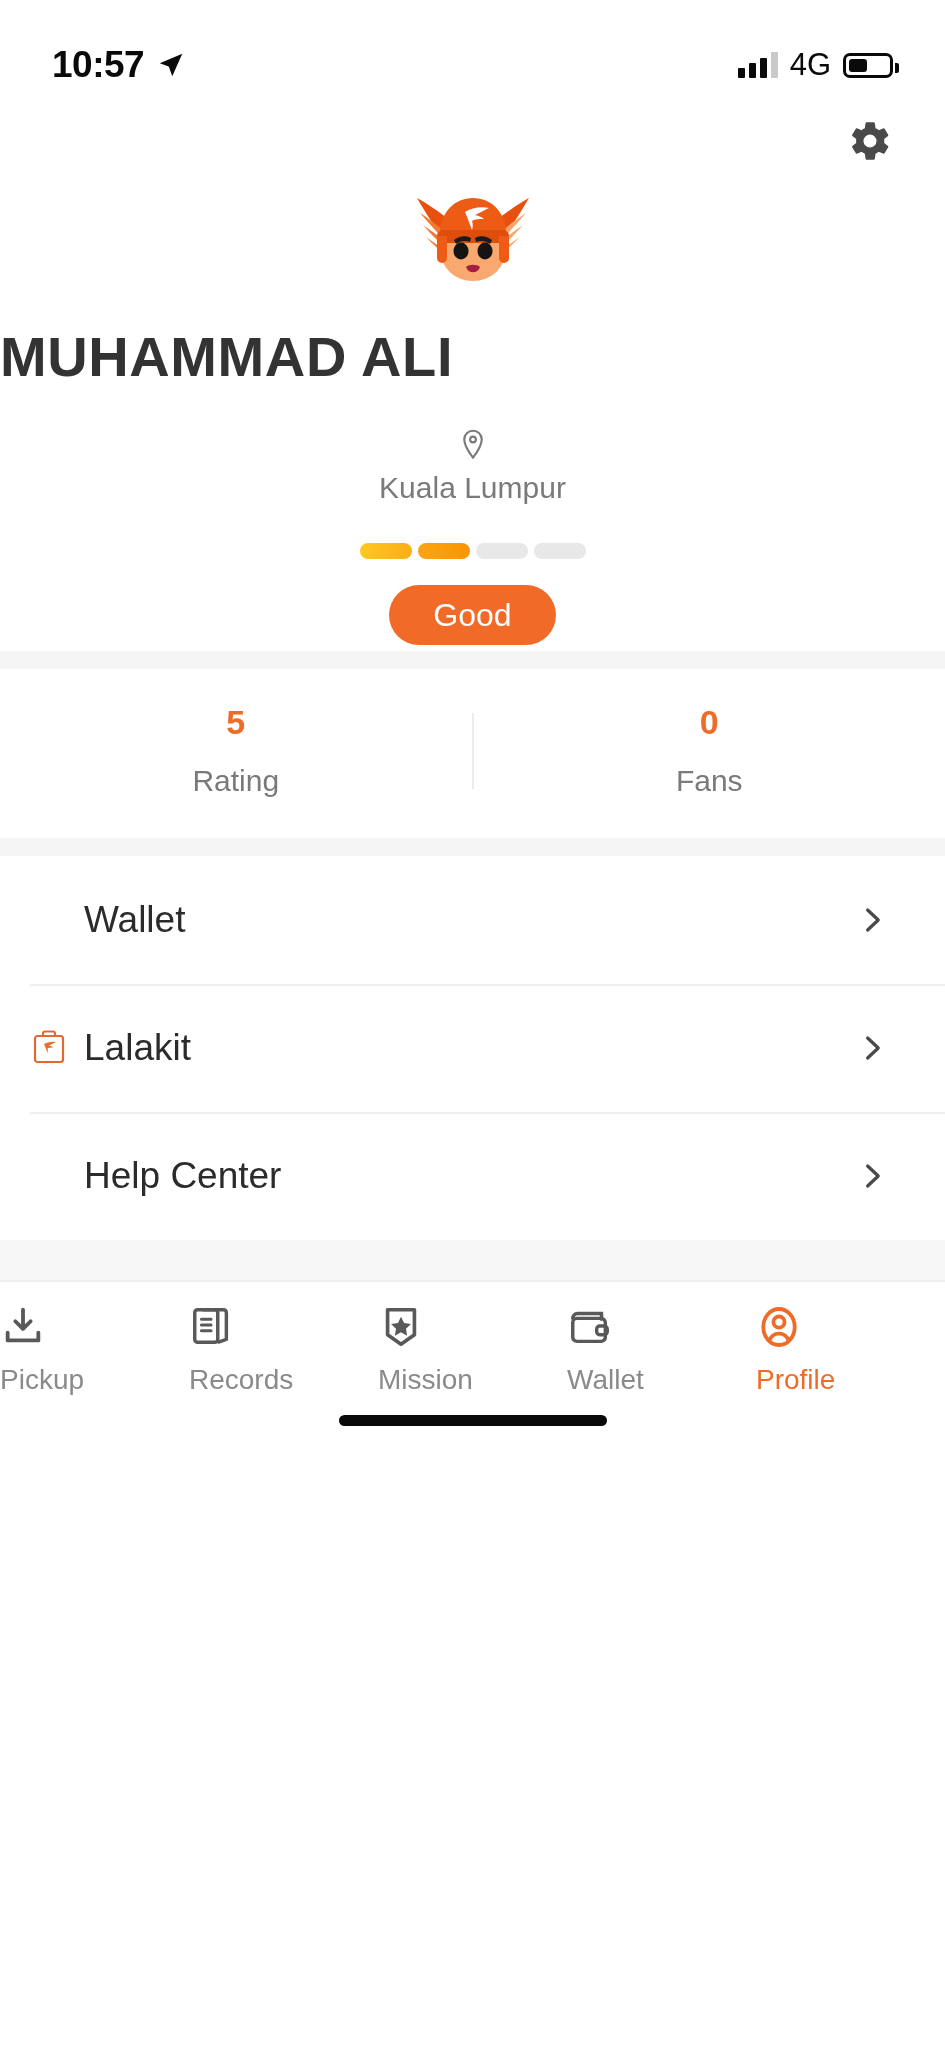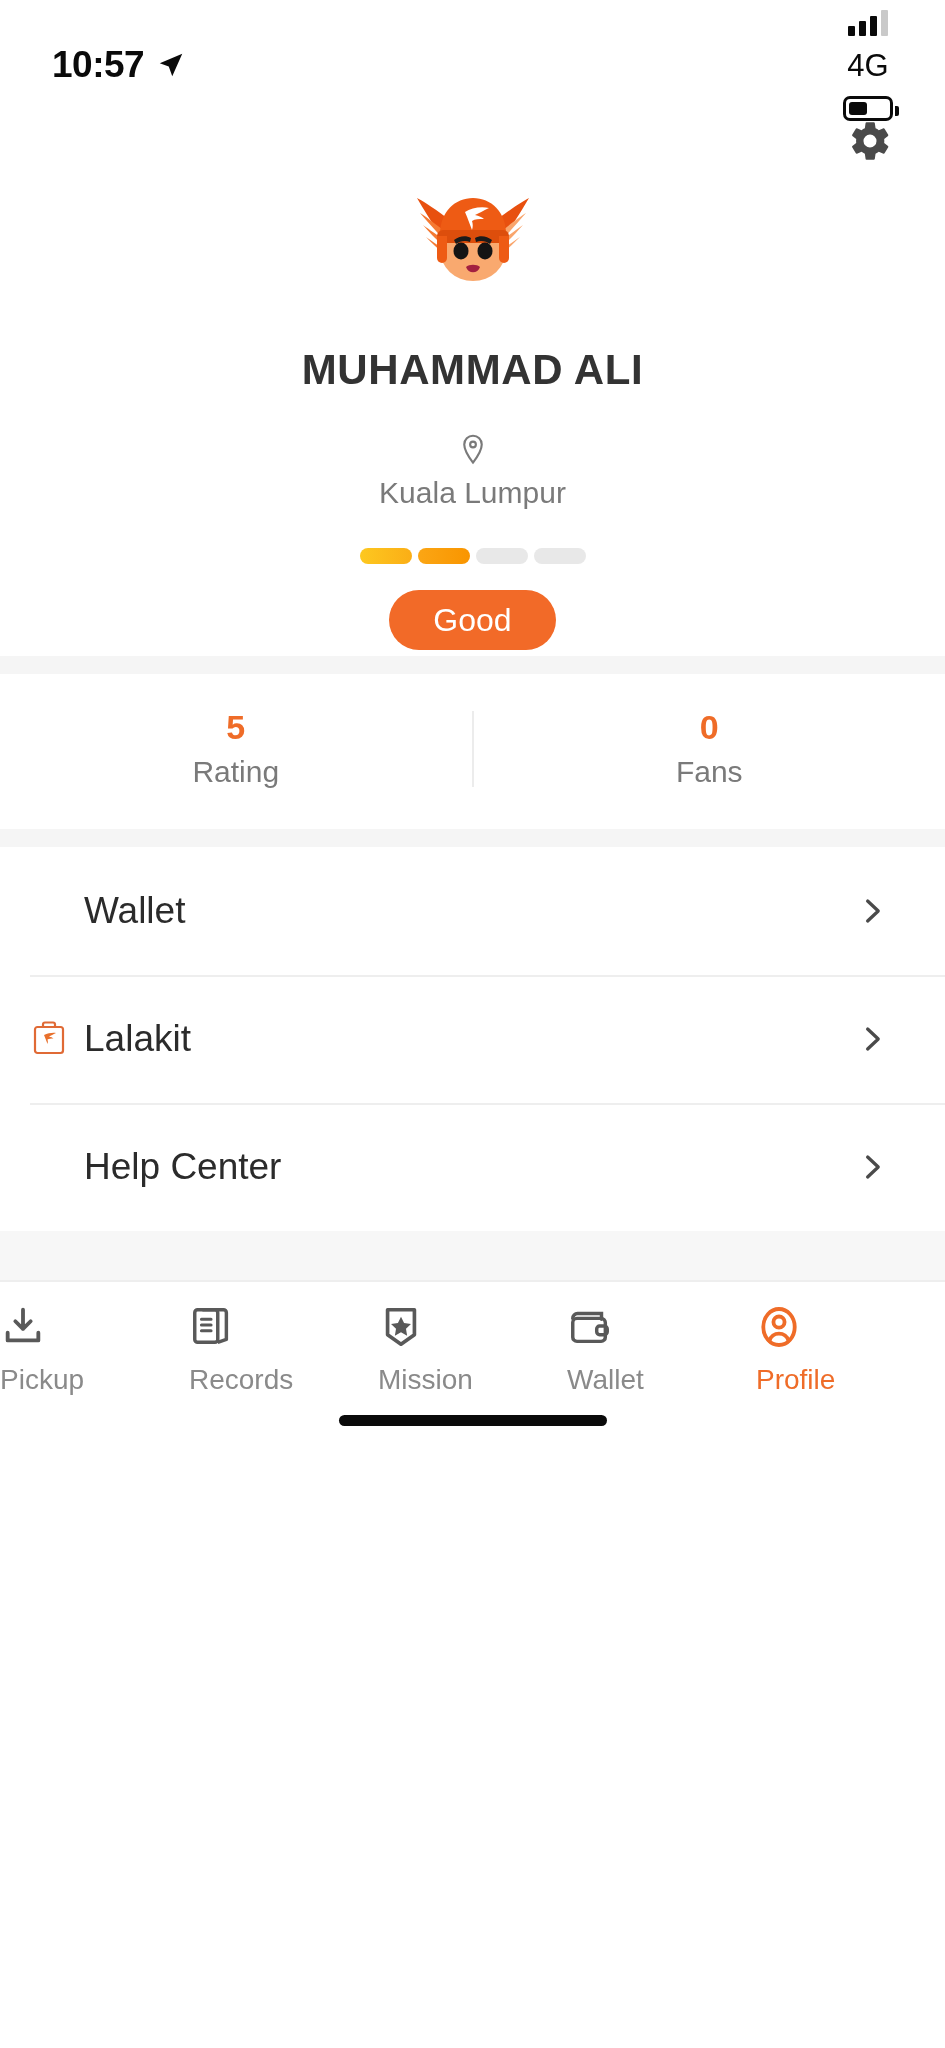--- a/index.html
+++ b/index.html
@@ -12,62 +12,62 @@
   .phone { position:relative; width:945px; height:1448px; background:#15803d; overflow:hidden; }
 
   
   .statusbar {
     height:100px; background:#fff;
     display:flex; align-items:center; justify-content:space-between;
     padding:30px 52px 0 52px;
   }
   .sb-left { display:flex; align-items:center; gap:12px; }
   .sb-time { font-size:37px; font-weight:700; color:#0a0a0a; letter-spacing:-0.5px; }
-  .sb-right { display:flex; align-items:center; gap:12px;flex-direction:column; }
+  .sb-right { display:flex; align-items:center; gap:12px; }
   .sb-4g { font-size:31px; font-weight:500; color:#0a0a0a; }
   .bars { display:flex; align-items:flex-end; gap:4px; height:26px; }
   .bars i { display:block; width:7px; background:#0a0a0a; border-radius:1px; }
   .bars i:nth-child(1){height:10px;} .bars i:nth-child(2){height:15px;}
   .bars i:nth-child(3){height:20px;} .bars i:nth-child(4){height:26px;background:#c9c9c9;}
   .batt { position:relative; width:50px; height:25px; border:3px solid #0a0a0a; border-radius:7px; }
   .batt::after{content:"";position:absolute;right:-9px;top:7px;width:4px;height:10px;background:#0a0a0a;border-radius:0 2px 2px 0;}
   .batt i{position:absolute;left:3px;top:3px;bottom:3px;width:40%;background:#0a0a0a;border-radius:3px;display:block;}
 
   
   .profile-card { background:#fff; padding-bottom:6px; }
   .gear-row { display:flex; justify-content:flex-end; padding:18px 52px 0 52px; }
   .gear { width:46px; height:46px; cursor:pointer; }
 
   .avatar-wrap { display:flex; justify-content:center; margin-top:8px; }
   .avatar { width:128px; height:128px; }
 
   .pname {
-    text-align:center; margin-top:46px;
-    font-size:42px; font-weight:700; color:#333333; letter-spacing:0.6px;
+    margin-top:24px;
+    font-size:56px; font-weight:700; color:#333333; letter-spacing:0.6px;
   }
   .loc { display:flex; align-items:center; justify-content:center; gap:10px; margin-top:40px;flex-direction:column; }
   .loc-txt { font-size:30px; color:#7a7a7a; }
   .pin { width:26px; height:32px; }
 
   .segbar { display:flex; justify-content:center; gap:6px; margin-top:38px; }
   .seg { width:52px; height:16px; border-radius:8px; background:#e8e8e8; }
   .seg.s1 { background:linear-gradient(90deg,#fdc820,#fbae16); }
   .seg.s2 { background:linear-gradient(90deg,#fba614,#f99500); }
 
   .badge-wrap { display:flex; justify-content:center; margin-top:26px; }
   .badge {
     background:#f26a28; color:#fff; font-size:32px;
     padding:14px 44px; border-radius:40px; line-height:1;
   }
 
   
   .stats { background:#fff; display:flex; align-items:center; padding:34px 0 40px 0; }
   .stat { flex:1; text-align:center; }
   .stat .num { font-size:34px; font-weight:700; color:#ef6c28; line-height:1.15; }
-  .stat .lbl { font-size:30px; color:#7a7a7a; margin-top:8px; }
+  .stat .lbl { font-size:30px; color:#7a7a7a; margin-top:22px; }
   .stat-div { width:2px; height:76px; background:#ececec; }
 
   .gapband { height:18px; background:#f5f5f5; }
 
   
   .menu { background:#fff; }
   .row {
     position:relative; height:128px; display:flex; align-items:center;
     padding:0 52px 0 30px; cursor:pointer;
   }

